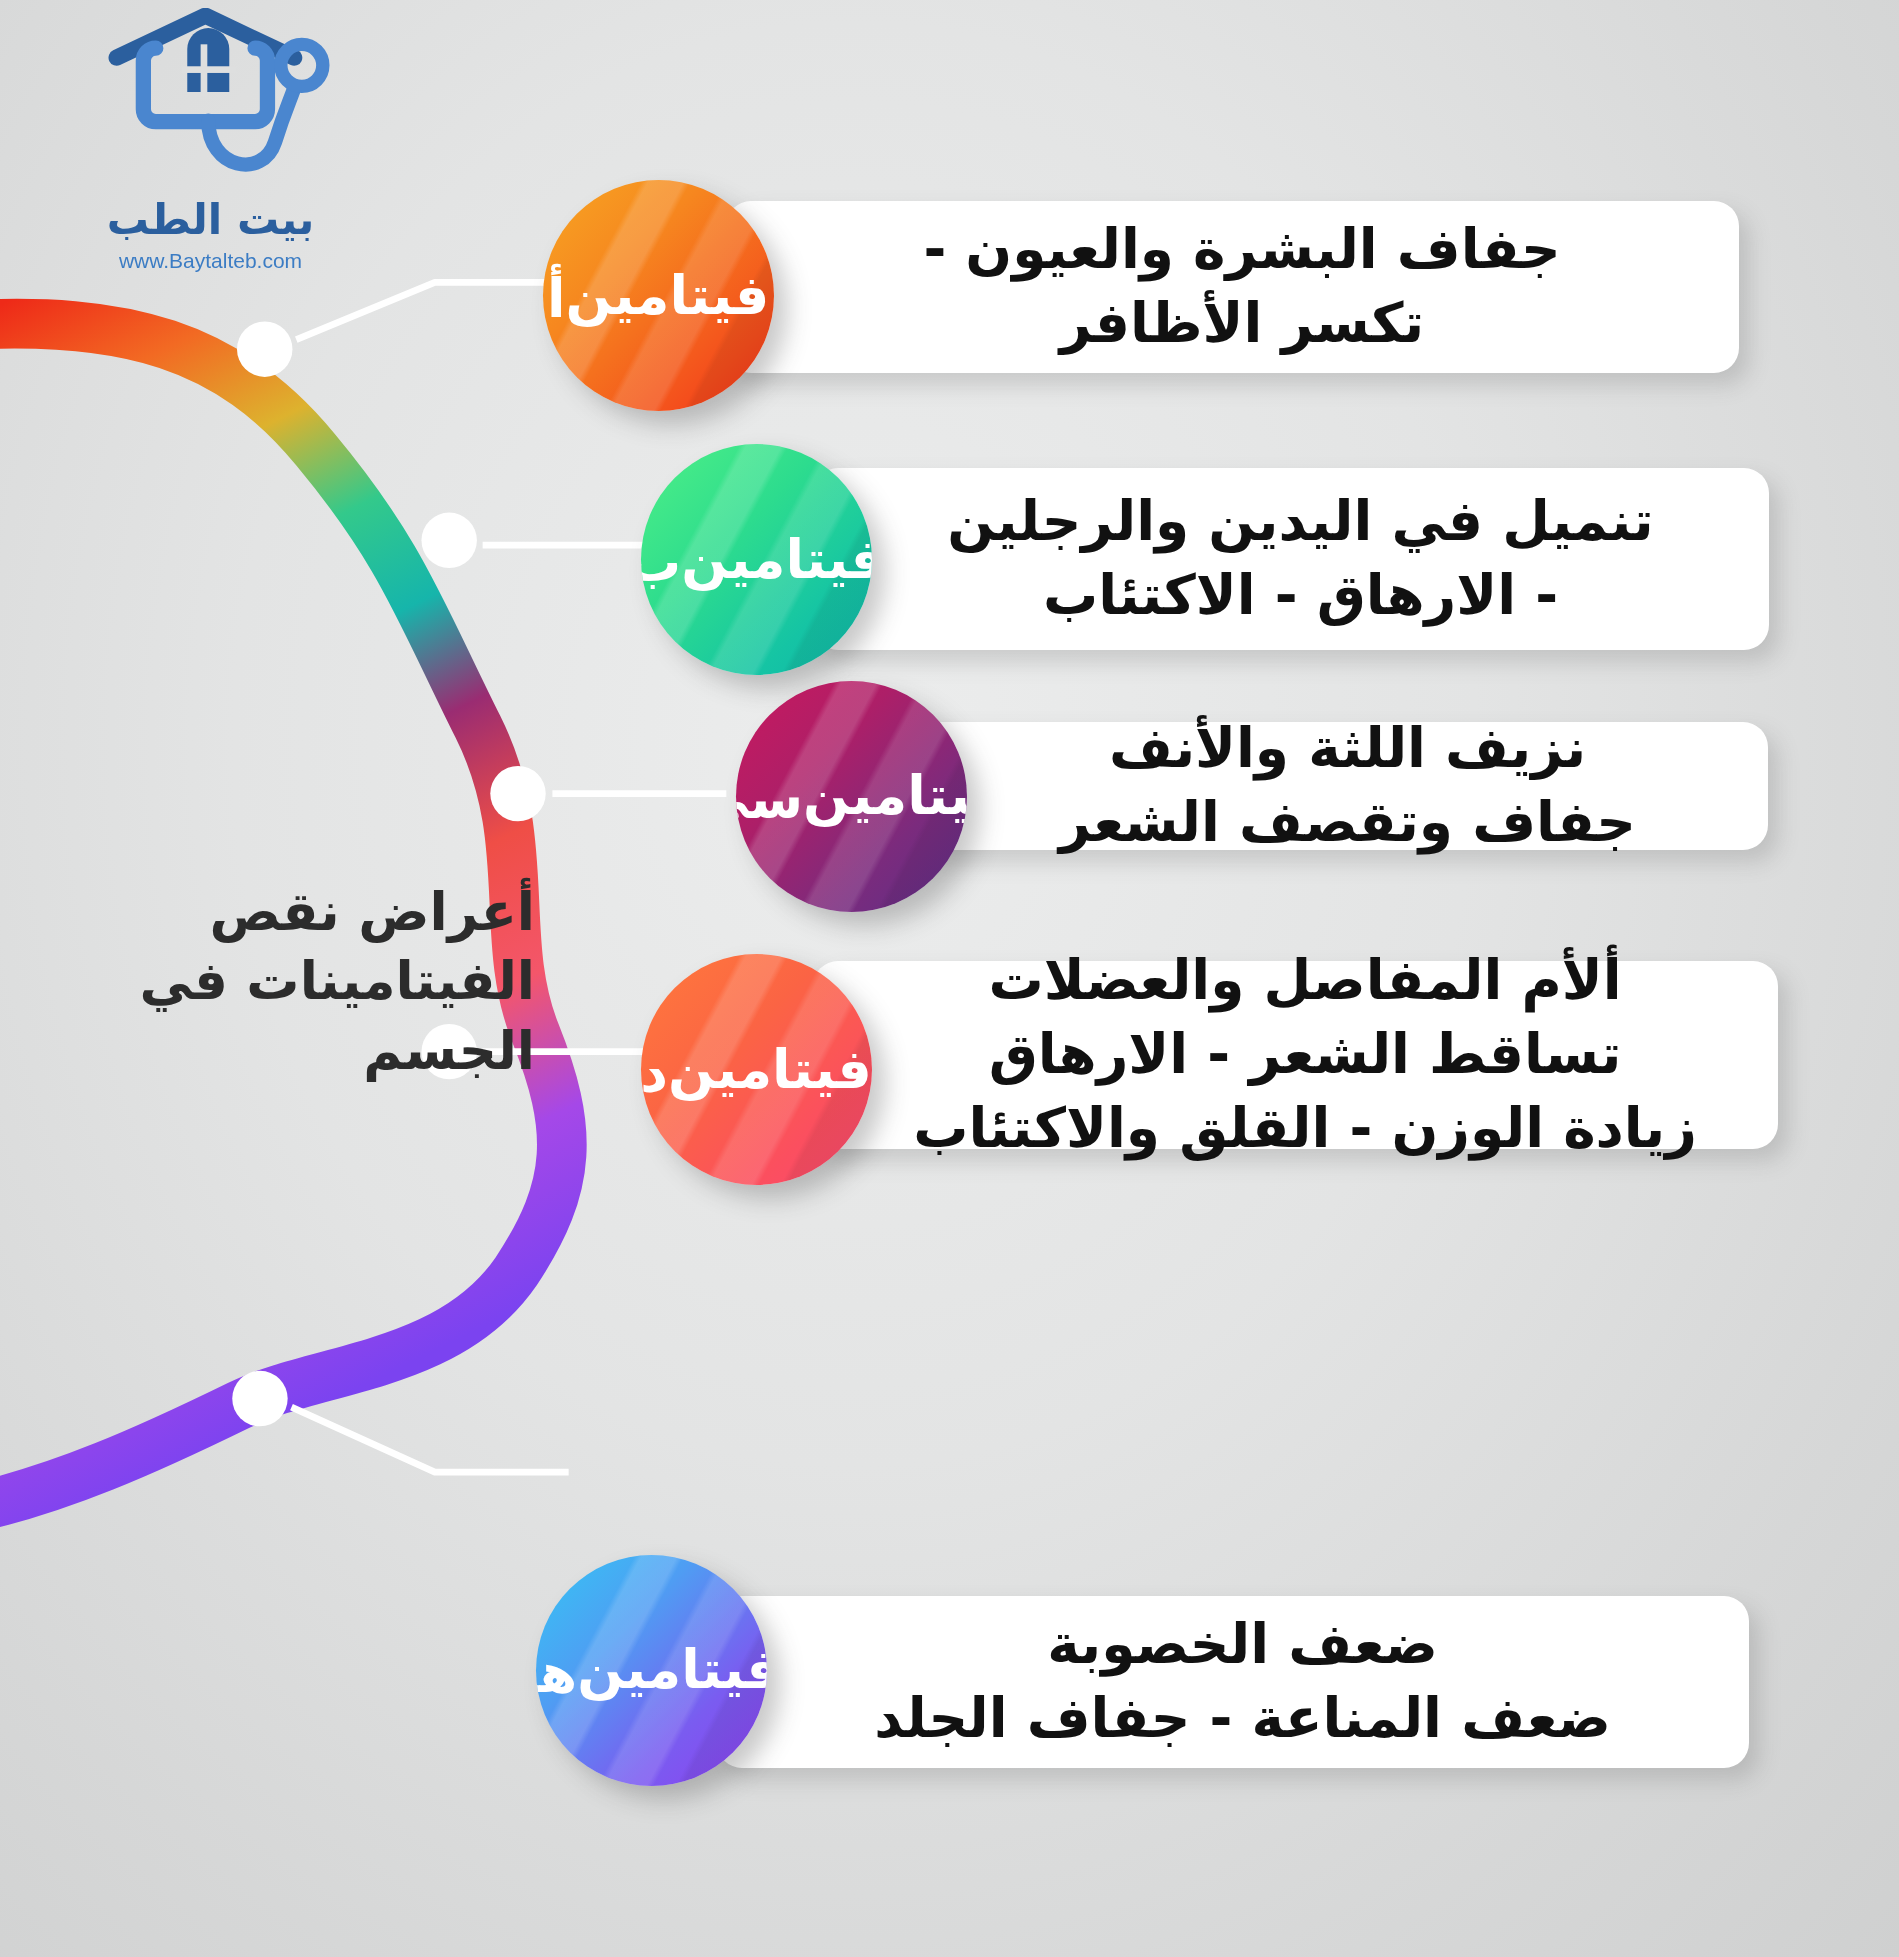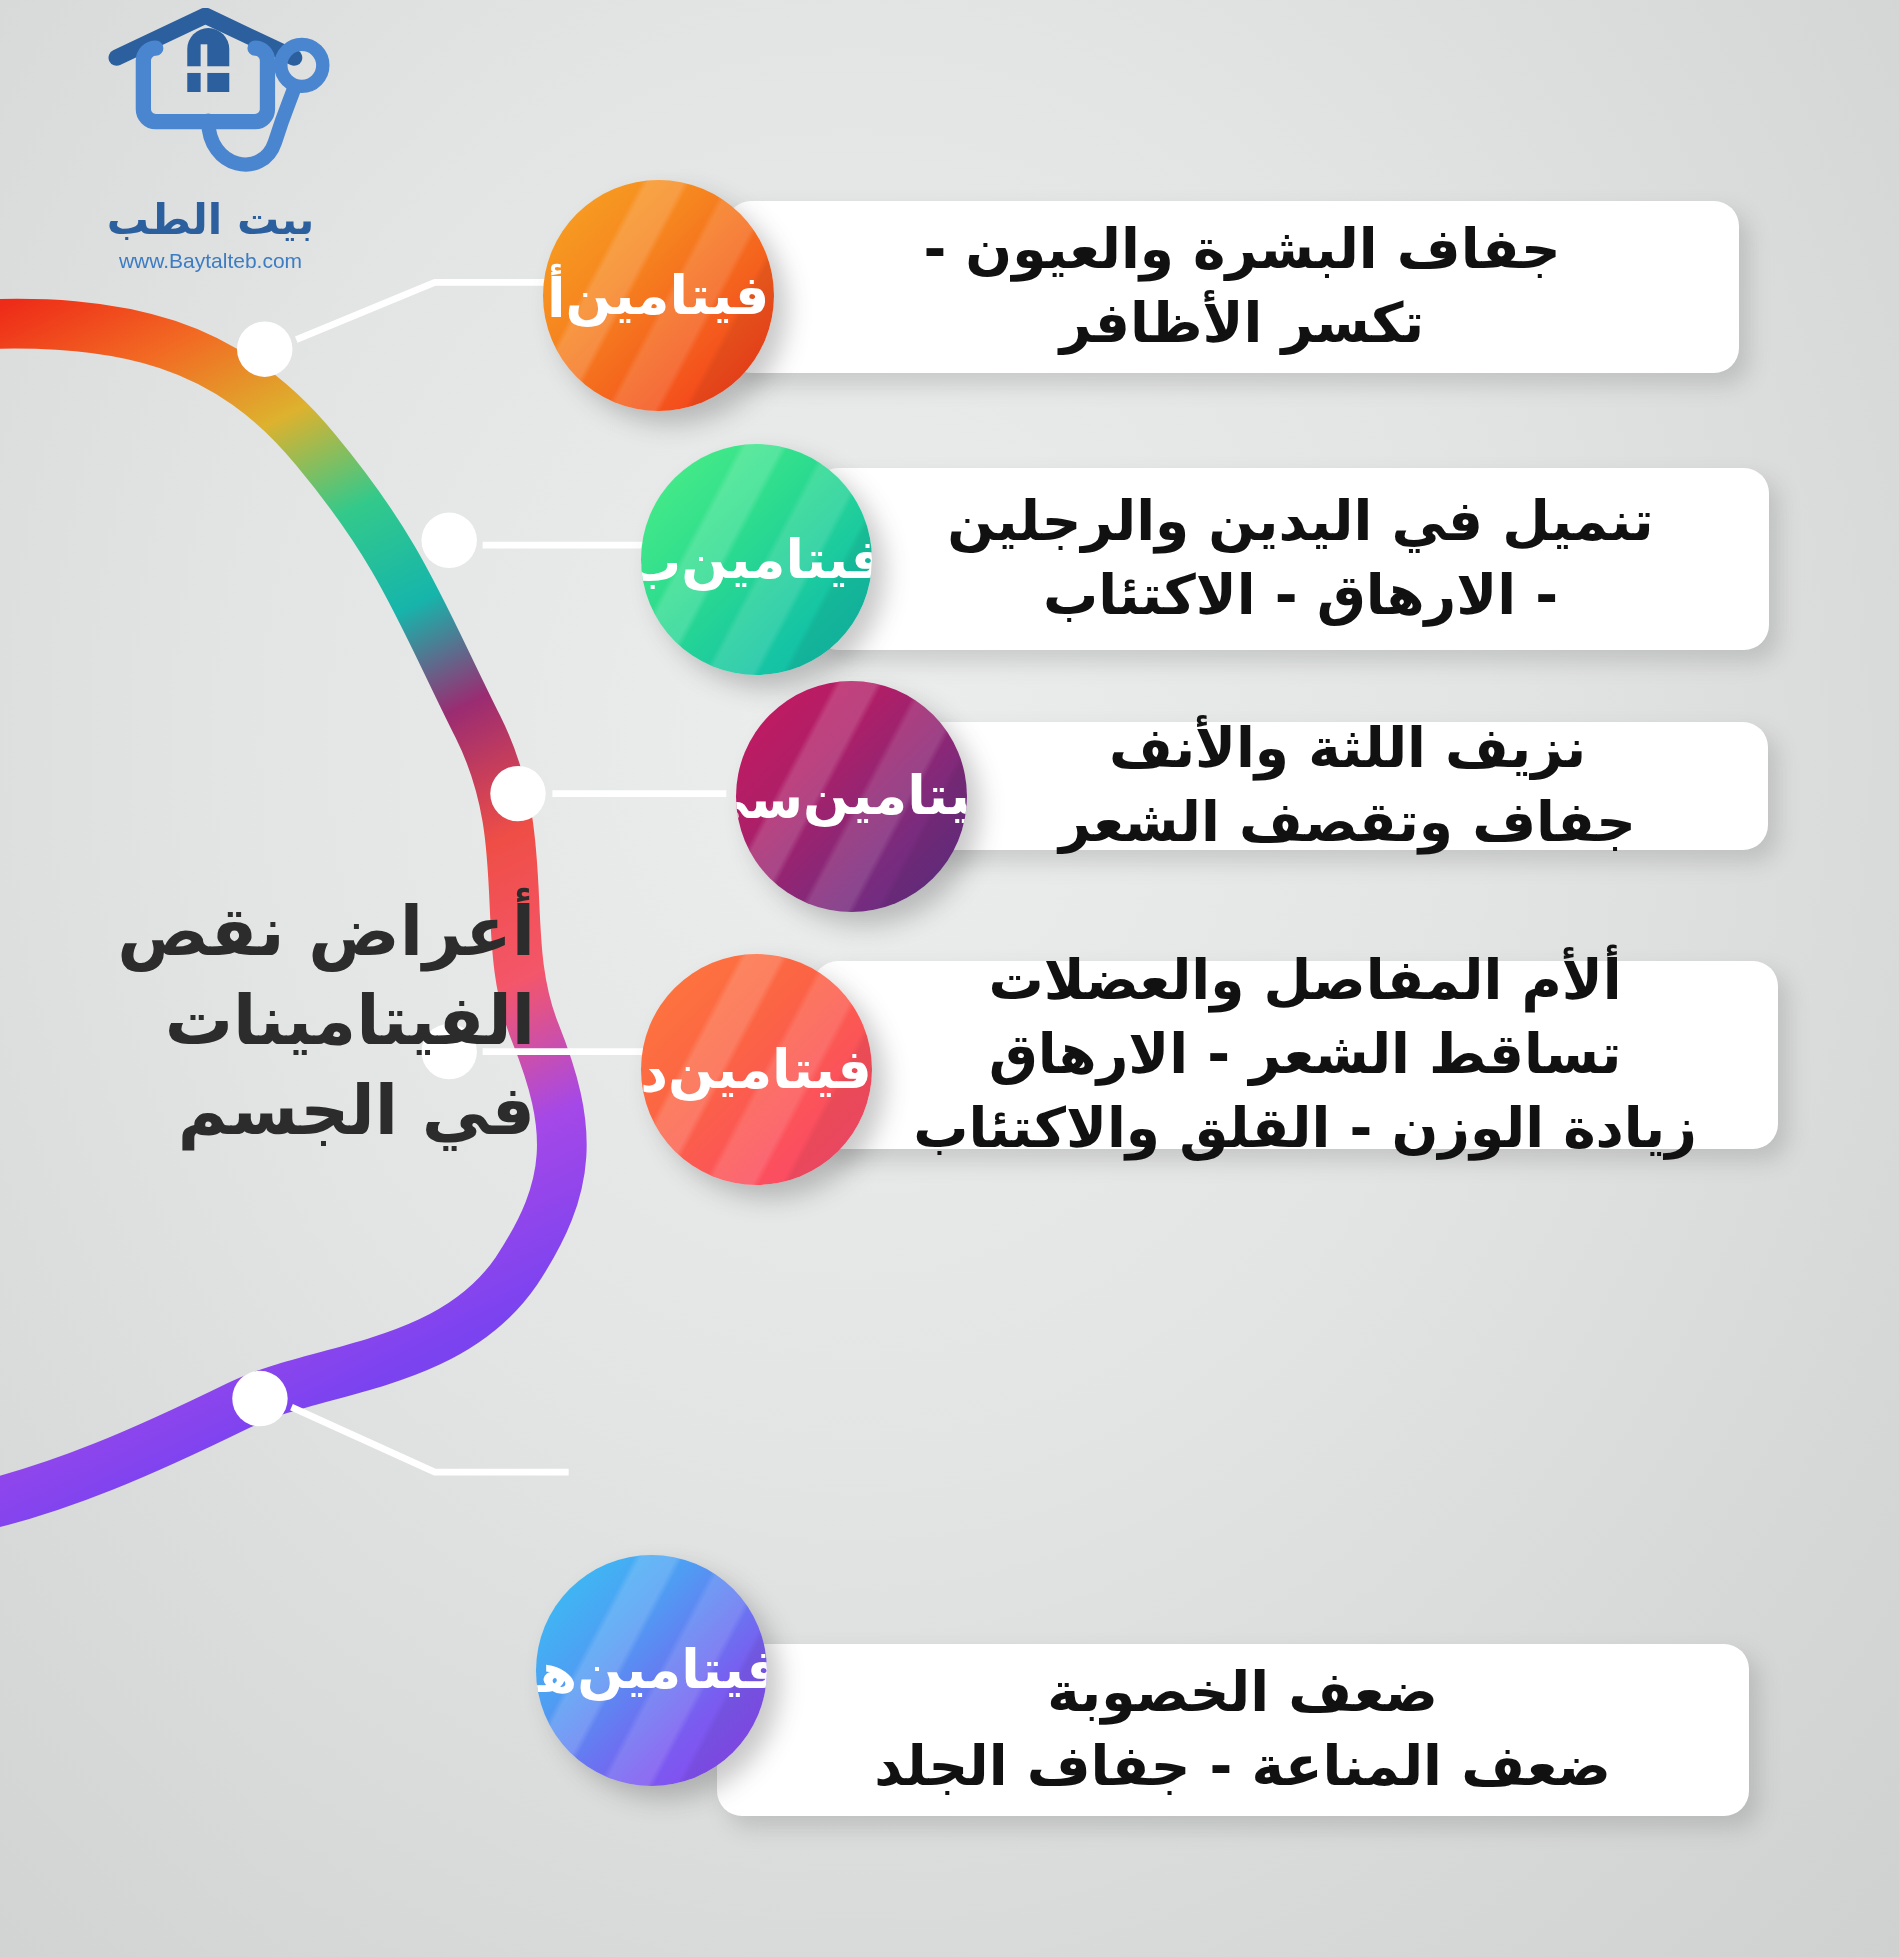--- a/index.html
+++ b/index.html
@@ -19,21 +19,21 @@
   .logo-url{position:absolute;left:0;top:241px;width:287px;text-align:center;
     font-size:21px;color:#3b7cc4;direction:ltr;font-family:"Liberation Sans",sans-serif;}
 
   
   .spine{position:absolute;left:0;top:0;width:1899px;height:1958px;}
 
   
   .title{
     position:absolute;left:57px;top:841px;width:478px;
     text-align:right;direction:rtl;
-    font-size:68px;line-height:1.32;font-weight:700;color:#2c2c2c;
+    font-size:53px;line-height:1.32;font-weight:700;color:#2c2c2c;
   }
 
   
   .row{position:absolute;height:239px;}
   .badge{
     position:absolute;width:231px;height:231px;border-radius:50%;
     color:#fff;display:flex;flex-direction:row;align-items:center;justify-content:center;
     direction:rtl;z-index:4;overflow:hidden;
     box-shadow:13.4px 13.4px 25px rgba(60,60,60,.28);
   }
@@ -171,21 +171,21 @@
       </p>
     </div>
     <div class="badge" style="left:9.6px;top:17px;background:linear-gradient(135deg,#ff7a3c 0%,#fb6444 40%,#fb4f5f 75%,#fb4872 100%);">
       <span class="sheen"></span>
       <span class="b-top">فيتامين</span>
       <span class="b-bot">د</span>
     </div>
   </div>
 
   <div class="row" style="left:526px;top:1553px;width:1290px;">
-    <div class="card" style="left:191px;top:43px;width:1032px;height:172px;margin-top:48px;">
+    <div class="card" style="left:191px;top:43px;width:1032px;height:172px;">
       <p>
         <span>ضعف الخصوبة</span><br>
         <span>ضعف المناعة - جفاف الجلد</span>
       </p>
     </div>
     <div class="badge" style="left:9.6px;top:1.9px;background:linear-gradient(135deg,#35c6f4 0%,#4f9df3 35%,#7a5cf0 70%,#8f3ff2 100%);">
       <span class="sheen"></span>
       <span class="b-top">فيتامين</span>
       <span class="b-bot">هـ</span>
     </div>

